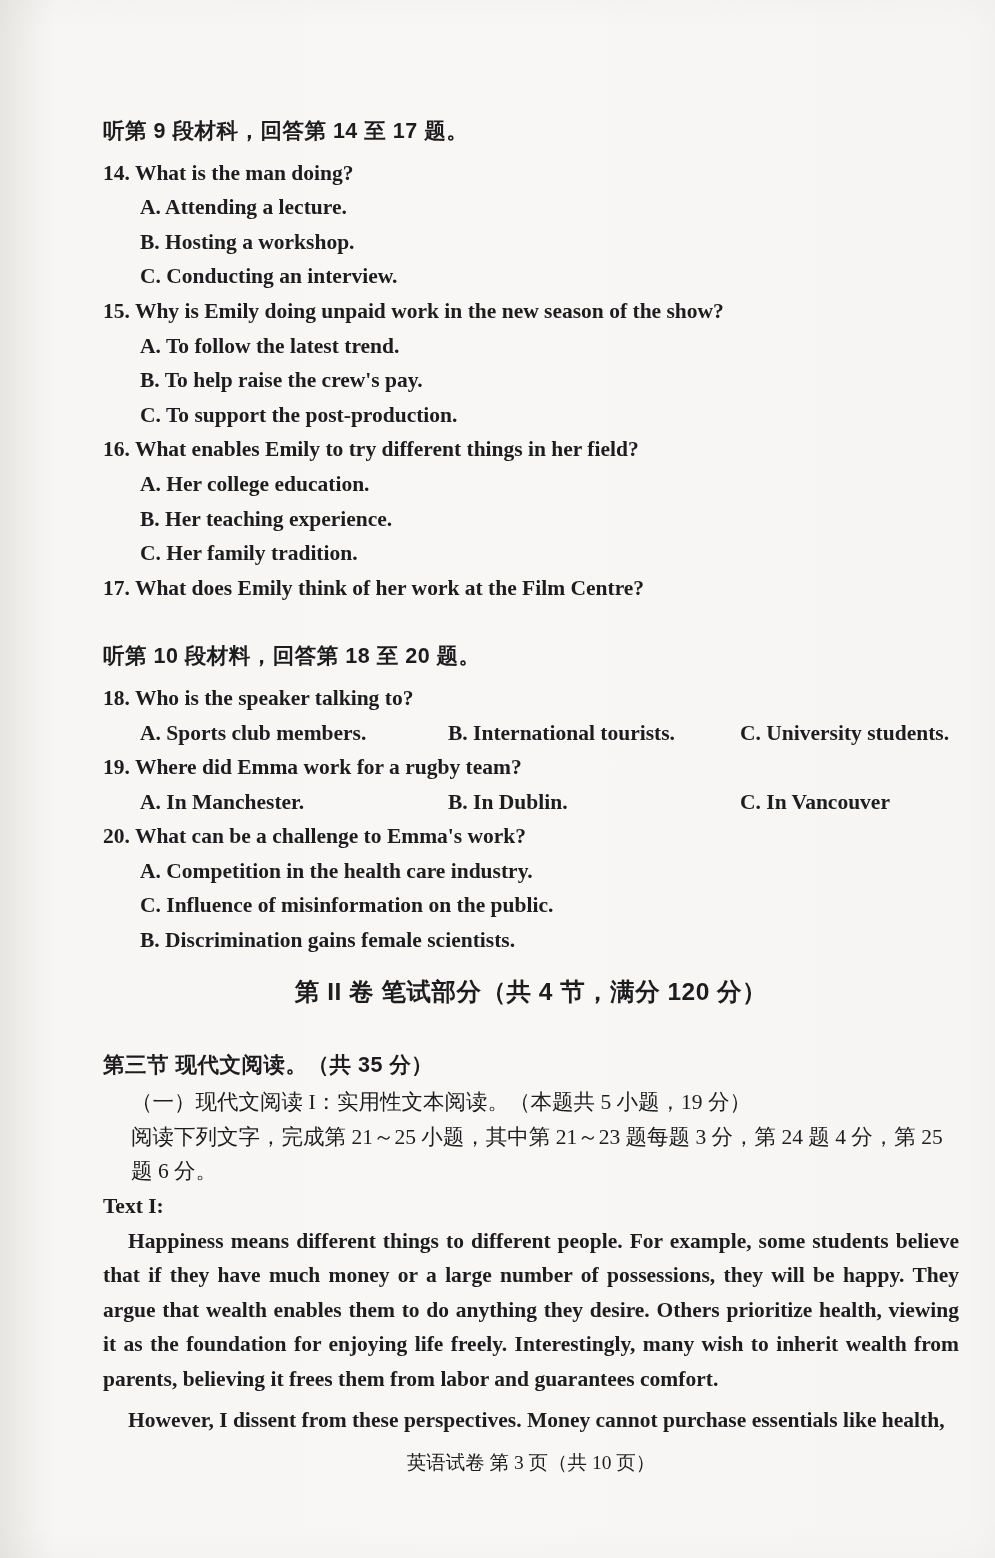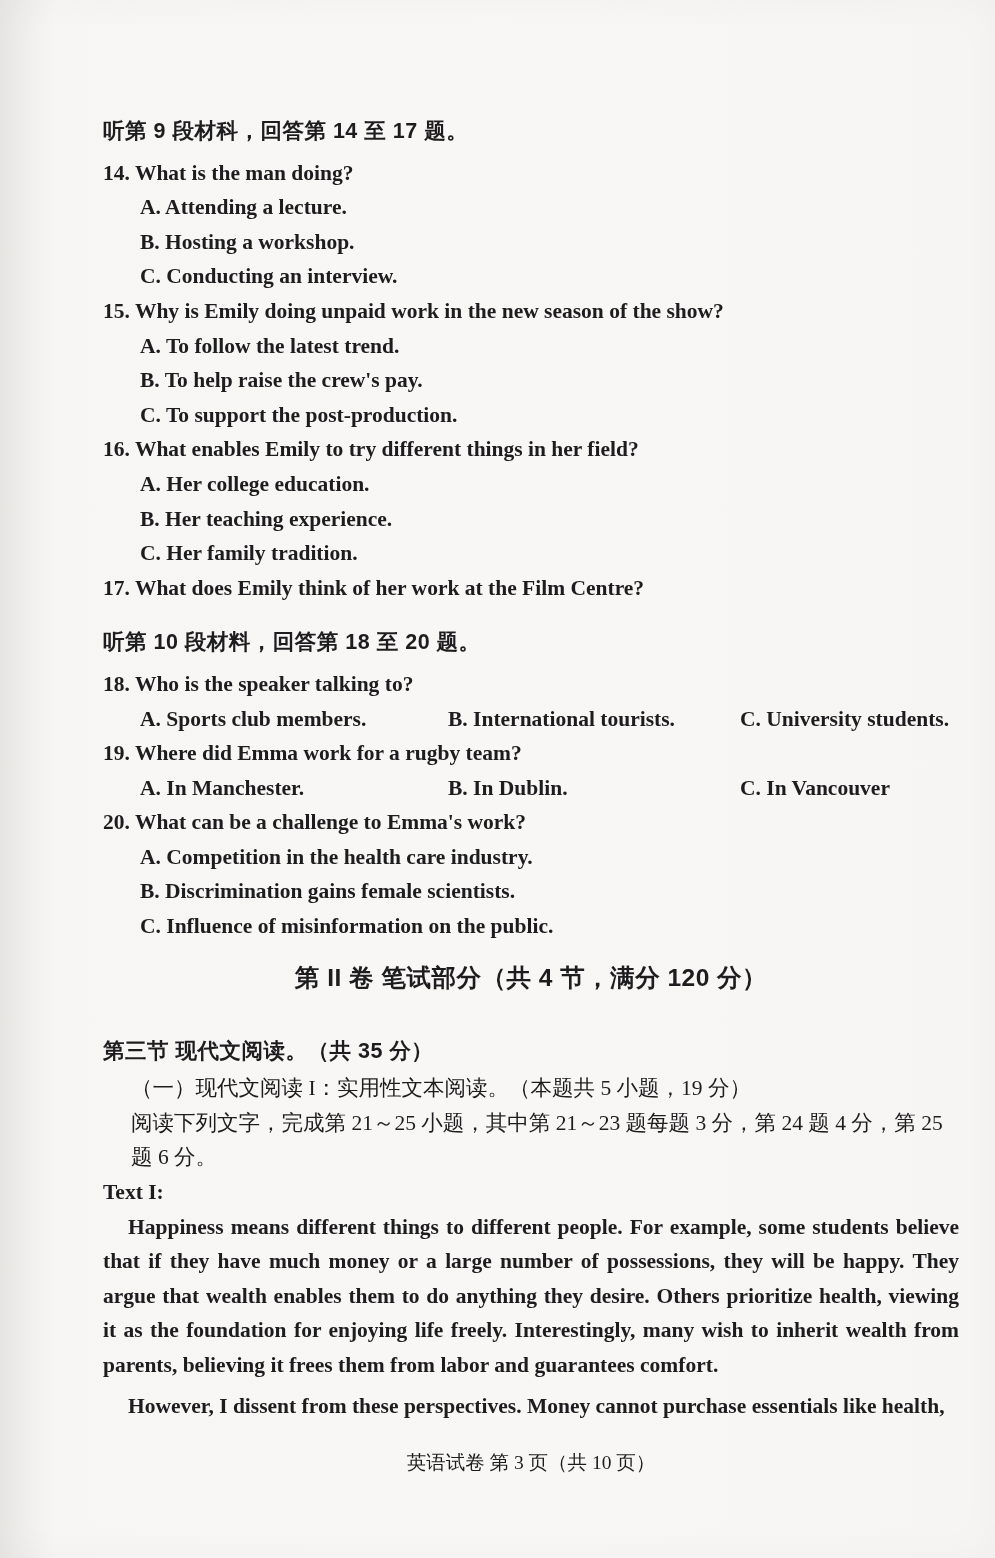--- a/index.html
+++ b/index.html
@@ -16,21 +16,21 @@
     box-shadow: inset 0 0 40px rgba(0,0,0,0.03);
   }
   .content { padding: 114px 36px 0 103px; }
   .line { font-size: 21.5px; line-height: 34.6px; font-weight: bold; }
   .cn-bold {
     font-family: "Liberation Sans", "DejaVu Sans", sans-serif;
     font-weight: 700;
     letter-spacing: 0.5px;
   }
   .cn-head { margin-bottom: 7px; }
-  .m10-head { margin-top: 20px; }
+  .m10-head { margin-top: 34px; }
   .opt { padding-left: 37px; }
   .optrow { display: grid; grid-template-columns: 308px 292px 1fr; padding-left: 37px; }
   .part2-title {
     text-align: center;
     font-size: 24.5px;
     line-height: 36px;
     margin-top: 16px;
     margin-bottom: 38px;
   }
   .sec3-head { margin-bottom: 3px; }
@@ -85,22 +85,22 @@
 
     <p class="line q"><span>19.</span> <span>Where did Emma work for a rugby team?</span></p>
     <div class="line optrow">
       <span><span>A.</span> <span>In Manchester.</span></span>
       <span><span>B.</span> <span>In Dublin.</span></span>
       <span><span>C.</span> <span>In Vancouver</span></span>
     </div>
 
     <p class="line q"><span>20.</span> <span>What can be a challenge to Emma's work?</span></p>
     <p class="line opt"><span>A.</span> <span>Competition in the health care industry.</span></p>
+    <p class="line opt"><span>C.</span> <span>Influence of misinformation on the public.</span></p>
     <p class="line opt"><span>B.</span> <span>Discrimination gains female scientists.</span></p>
-    <p class="line opt"><span>C.</span> <span>Influence of misinformation on the public.</span></p>
 
     <p class="part2-title cn-bold">第 II 卷 笔试部分（共 4 节，满分 120 分）</p>
 
     <p class="line cn-bold sec3-head">第三节 现代文阅读。（共 35 分）</p>
     <p class="line cn-reg indent28">（一）现代文阅读 I：实用性文本阅读。（本题共 5 小题，19 分）</p>
     <p class="line cn-reg indent28">阅读下列文字，完成第 21～25 小题，其中第 21～23 题每题 3 分，第 24 题 4 分，第 25 题 6 分。</p>
 
     <p class="line text1-label">Text I:</p>
     <p class="line para">Happiness means different things to different people. For example, some students believe that if they have much money or a large number of possessions, they will be happy. They argue that wealth enables them to do anything they desire. Others prioritize health, viewing it as the foundation for enjoying life freely. Interestingly, many wish to inherit wealth from parents, believing it frees them from labor and guarantees comfort.</p>
     <p class="line para para2">However, I dissent from these perspectives. Money cannot purchase essentials like health,</p>

